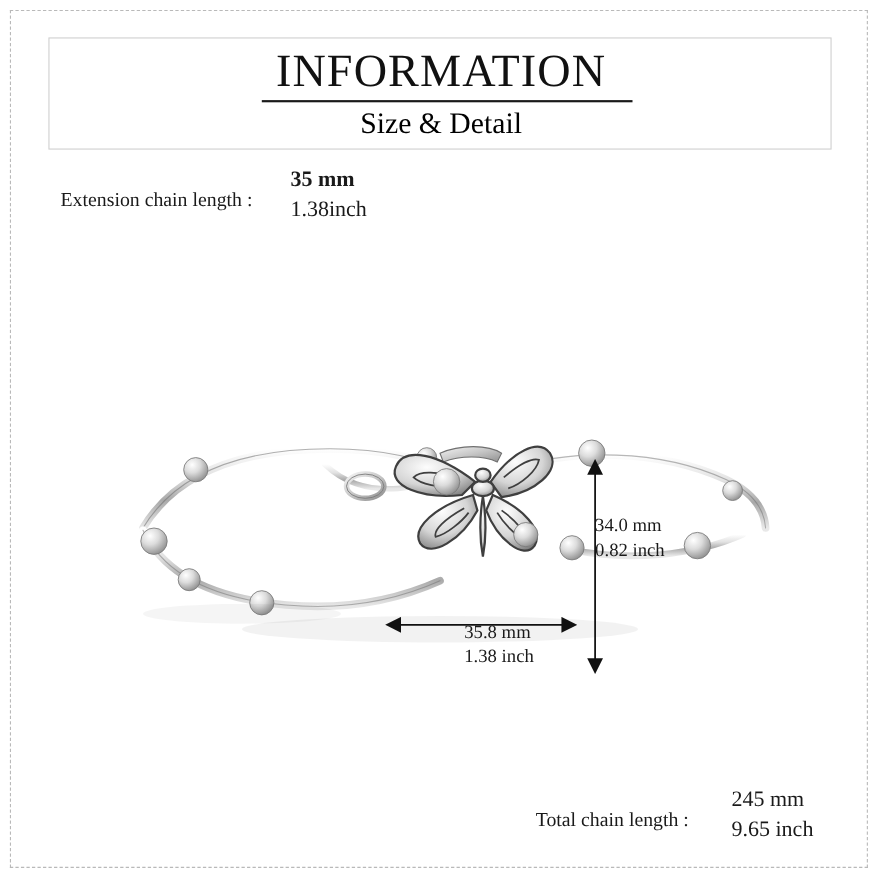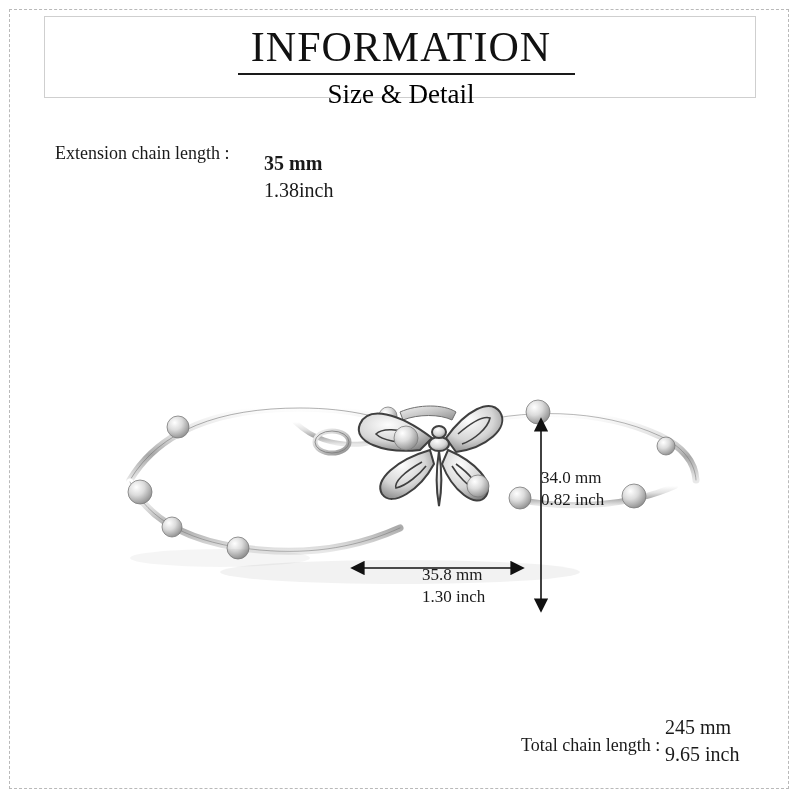--- a/index.html
+++ b/index.html
@@ -28,23 +28,23 @@
     width: 780px;
     height: 780px;
     border: 1px dashed #b9b9b9;
     box-sizing: border-box;
   }
 
   
   #header-box {
     position: absolute;
     left: 44px;
-    top: 16px;
+    top: 34px;
     width: 712px;
-    height: 82px;
+    height: 102px;
     border: 1px solid #cfcfcf;
     box-sizing: border-box;
     background: #ffffff;
   }
   #header-title {
     position: absolute;
     left: 0;
     top: 4px;
     width: 712px;
     text-align: center;
@@ -69,21 +69,21 @@
     text-align: center;
     font-size: 27px;
     line-height: 38px;
     color: #000000;
   }
 
   
   #ext-label {
     position: absolute;
     left: 55px;
-    top: 140px;
+    top: 168px;
     font-size: 18px;
     line-height: 26px;
     white-space: nowrap;
   }
   #ext-val1 {
     position: absolute;
     left: 264px;
     top: 150px;
     font-size: 20px;
     line-height: 27px;
@@ -100,21 +100,20 @@
   }
 
   
   #total-label {
     position: absolute;
     left: 487px;
     top: 732px;
     font-size: 18px;
     line-height: 26px;
     white-space: nowrap;
-    margin-left: 34px;
   }
   #total-val1 {
     position: absolute;
     left: 665px;
     top: 714px;
     font-size: 20px;
     line-height: 27px;
     white-space: nowrap;
   }
   #total-val2 {
@@ -288,21 +287,21 @@
         <path d="M0,0 L9,4.5 L0,9 z" fill="#111"></path>
       </marker>
     </defs>
 
     <line x1="363" y1="568" x2="512" y2="568" stroke="#111" stroke-width="1.6" marker-start="url(#arrL)" marker-end="url(#arrR)"></line>
 
     <line x1="541" y1="430" x2="541" y2="600" stroke="#111" stroke-width="1.6" marker-start="url(#arrL)" marker-end="url(#arrR)"></line>
   </svg>
 
   <div id="dim-w1">35.8 mm</div>
-  <div id="dim-w2">1.30 inch</div>
+  <div id="dim-w2">1.38 inch</div>
   <div id="dim-h1">34.0 mm</div>
   <div id="dim-h2">0.82 inch</div>
 
   <div id="total-label">Total chain length :</div>
   <div id="total-val1">245 mm</div>
   <div id="total-val2">9.65 inch</div>
 
 </div>
 
 </body></html>

